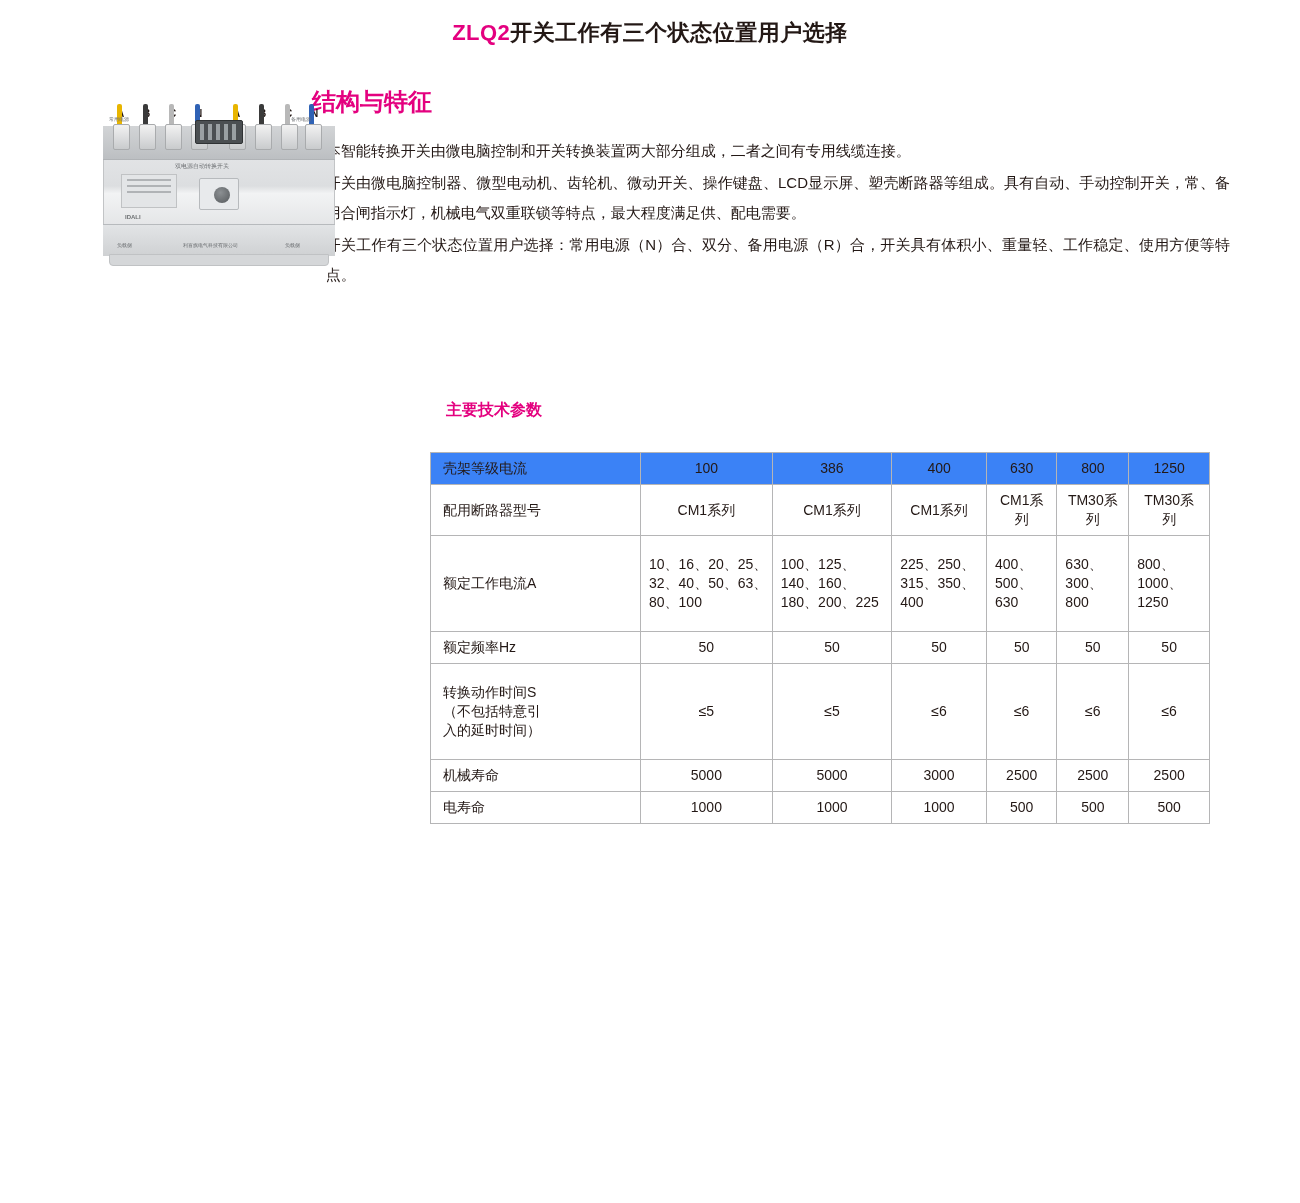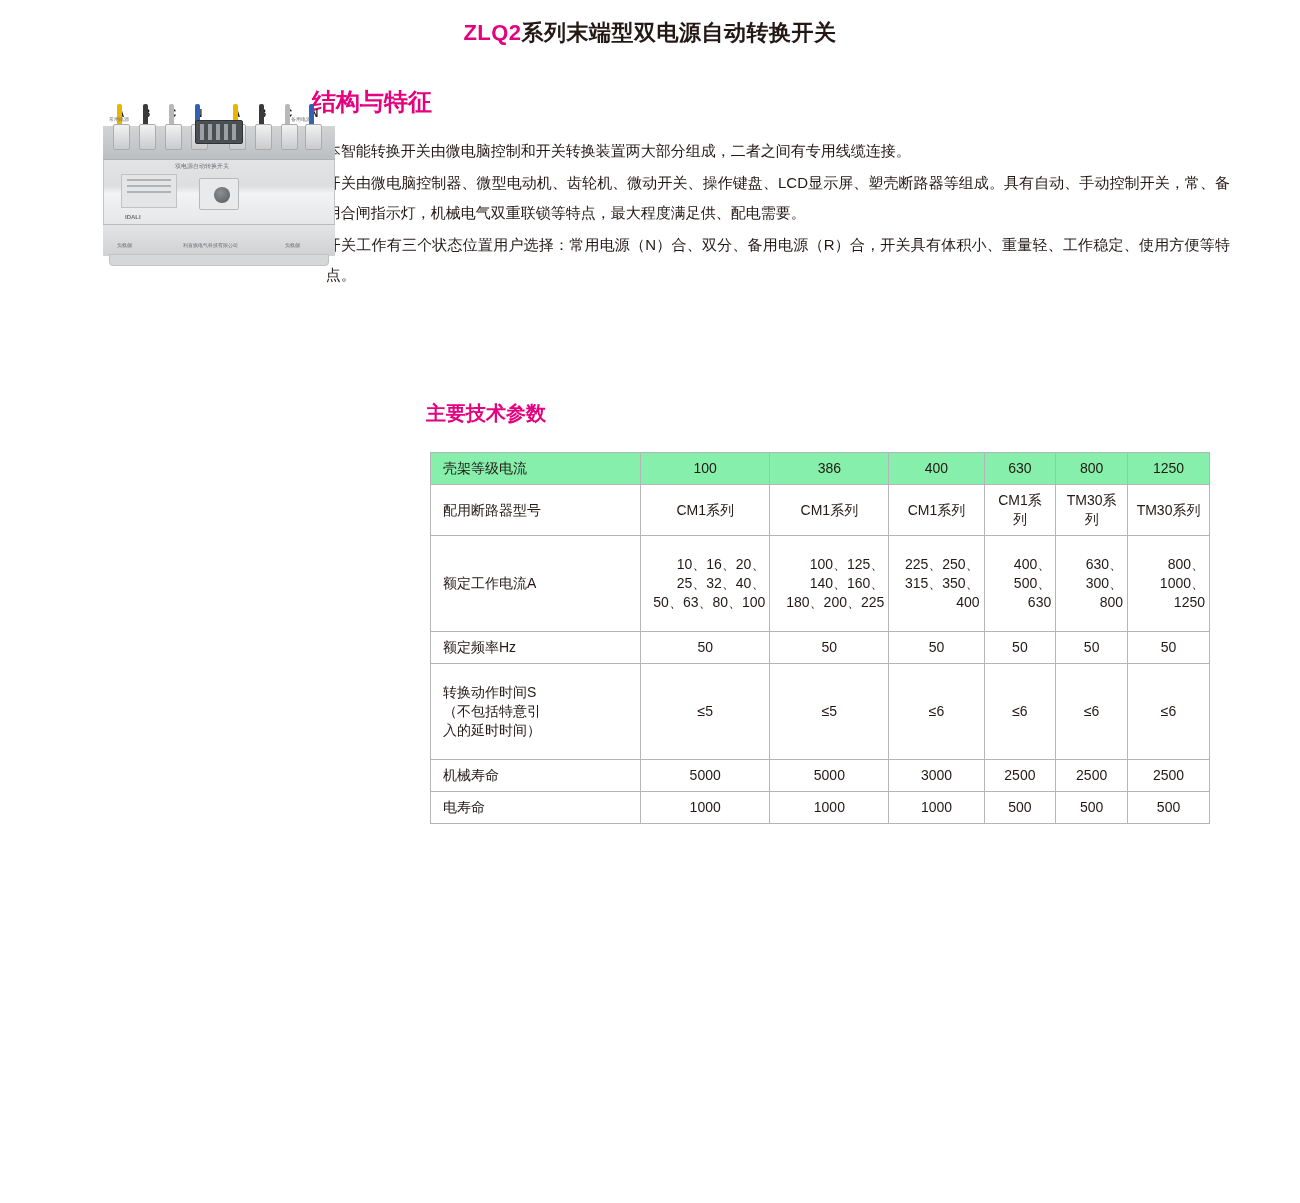--- a/index.html
+++ b/index.html
@@ -163,64 +163,63 @@
     font-size: 13px;
     line-height: 30px;
   }
   .bullet .txt {
     flex: 1;
     text-align: justify;
   }
 
   .params-heading {
     color: #e4007f;
-    font-size: 20px;
+    font-size: 16px;
     font-weight: bold;
     margin: 0;
     position: absolute;
-    left: 426px;
+    left: 446px;
     top: 400px;
   }
 
   table.spec {
     position: absolute;
     left: 430px;
     top: 452px;
     width: 780px;
     border-collapse: collapse;
     font-size: 14px;
   }
   table.spec td, table.spec th {
     border: 1px solid #b5b5b6;
     padding: 6px 8px;
     text-align: center;
     vertical-align: middle;
     font-weight: normal;
     line-height: 19px;
   }
   table.spec tr.header td {
-    background: #86efac;
+    background: #3b82f6;
   }
   table.spec td.rowhead {
     text-align: left;
     width: 210px;
     padding-left: 12px;
   }
   table.spec td.multi {
-    text-align: right;
-    padding-left: 10px;
+    text-align: left;
     padding-right: 4px;
   }
   table.spec td.tall { height: 96px; }
 </style>
 </head>
 <body>
 
 <div class="page-title">
-  <span class="model">ZLQ2</span><span>系列末端型双电源自动转换开关</span>
+  <span class="model">ZLQ2</span><span>开关工作有三个状态位置用户选择</span>
 </div>
 
 <div class="top-section">
 
   <div class="product-image-wrap">
     <div class="device">
 
       <div class="letter-row">
         <span style="left:0px">A</span>
         <span style="left:26px">B</span>

